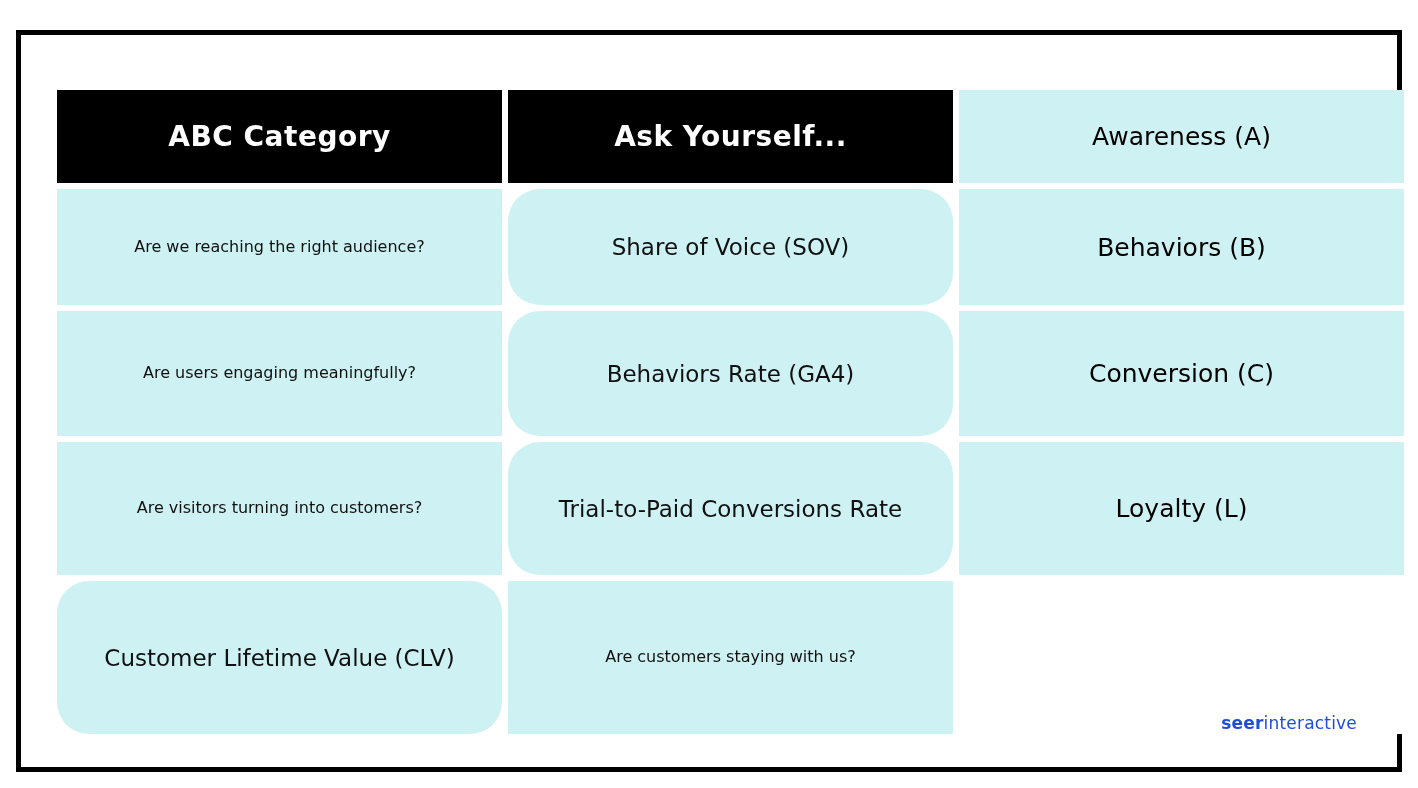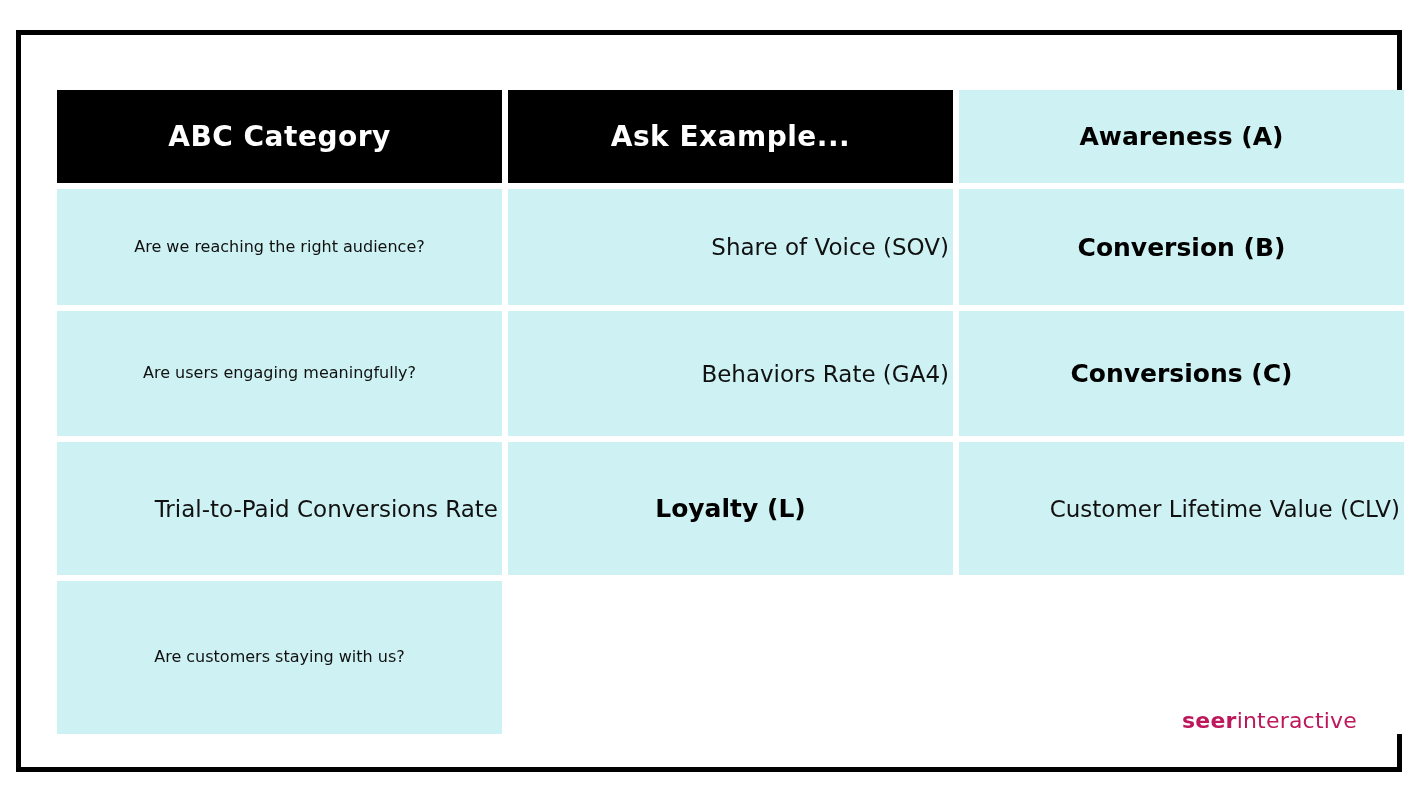--- a/index.html
+++ b/index.html
@@ -44,82 +44,86 @@
     color: #ffffff;
     font-size: 28px;
     font-weight: 700;
     letter-spacing: 0.5px;
   }
   .body-cell {
     background: #cef2f3;
     color: #111111;
   }
   .cat-cell {
-    font-weight: 700;
+    font-weight: 400;
     font-size: 25px;
     color: #000000;
   }
   .question-cell {
     font-size: 16px;
     line-height: 1.55;
     padding: 0 56px;
   }
   .kpi-cell {
-    justify-content: flex-end;
+    justify-content: center;
     text-align: left;
     font-size: 23px;
     padding: 0 4px;
+    border-radius: 32px;
   }
   .footer {
     position: absolute;
     right: 40px;
     bottom: 34px;
-    font-size: 22px;
-    color: #be185d;
+    font-size: 17px;
+    color: #1d4ed8;
     letter-spacing: 0.2px;
   }
   .footer .brand-bold { font-weight: 700; }
   .footer .brand-regular { font-weight: 400; }
 </style>
 </head>
 <body>
 
 <div class="page-frame">
 
   <div class="kpi-table">
 
     <div class="cell header-cell">
       <span>ABC Category</span>
     </div>
     <div class="cell header-cell">
-      <span>Ask Example...</span>
+      <span>Ask Yourself...</span>
     </div>
 
     <div class="cell body-cell cat-cell">
       <span>Awareness (A)</span>
     </div>
     <div class="cell body-cell question-cell">
       <span>Are we reaching the right audience?</span>
     </div>
     <div class="cell body-cell kpi-cell">
       <span>Share of Voice (SOV)</span>
     </div>
 
     <div class="cell body-cell cat-cell">
-      <span>Conversion (B)</span>
+      <span>Behaviors (B)</span>
     </div>
     <div class="cell body-cell question-cell">
       <span>Are users engaging meaningfully?</span>
     </div>
     <div class="cell body-cell kpi-cell">
       <span>Behaviors Rate (GA4)</span>
     </div>
 
     <div class="cell body-cell cat-cell">
-      <span>Conversions (C)</span>
+      <span>Conversion (C)</span>
+    </div>
+    <div class="cell body-cell question-cell">
+      <span>Are visitors turning into customers?</span>
     </div>
     <div class="cell body-cell kpi-cell">
       <span>Trial-to-Paid Conversions Rate</span>
     </div>
 
     <div class="cell body-cell cat-cell">
       <span>Loyalty (L)</span>
     </div>
     <div class="cell body-cell kpi-cell">
       <span>Customer Lifetime Value (CLV)</span>

